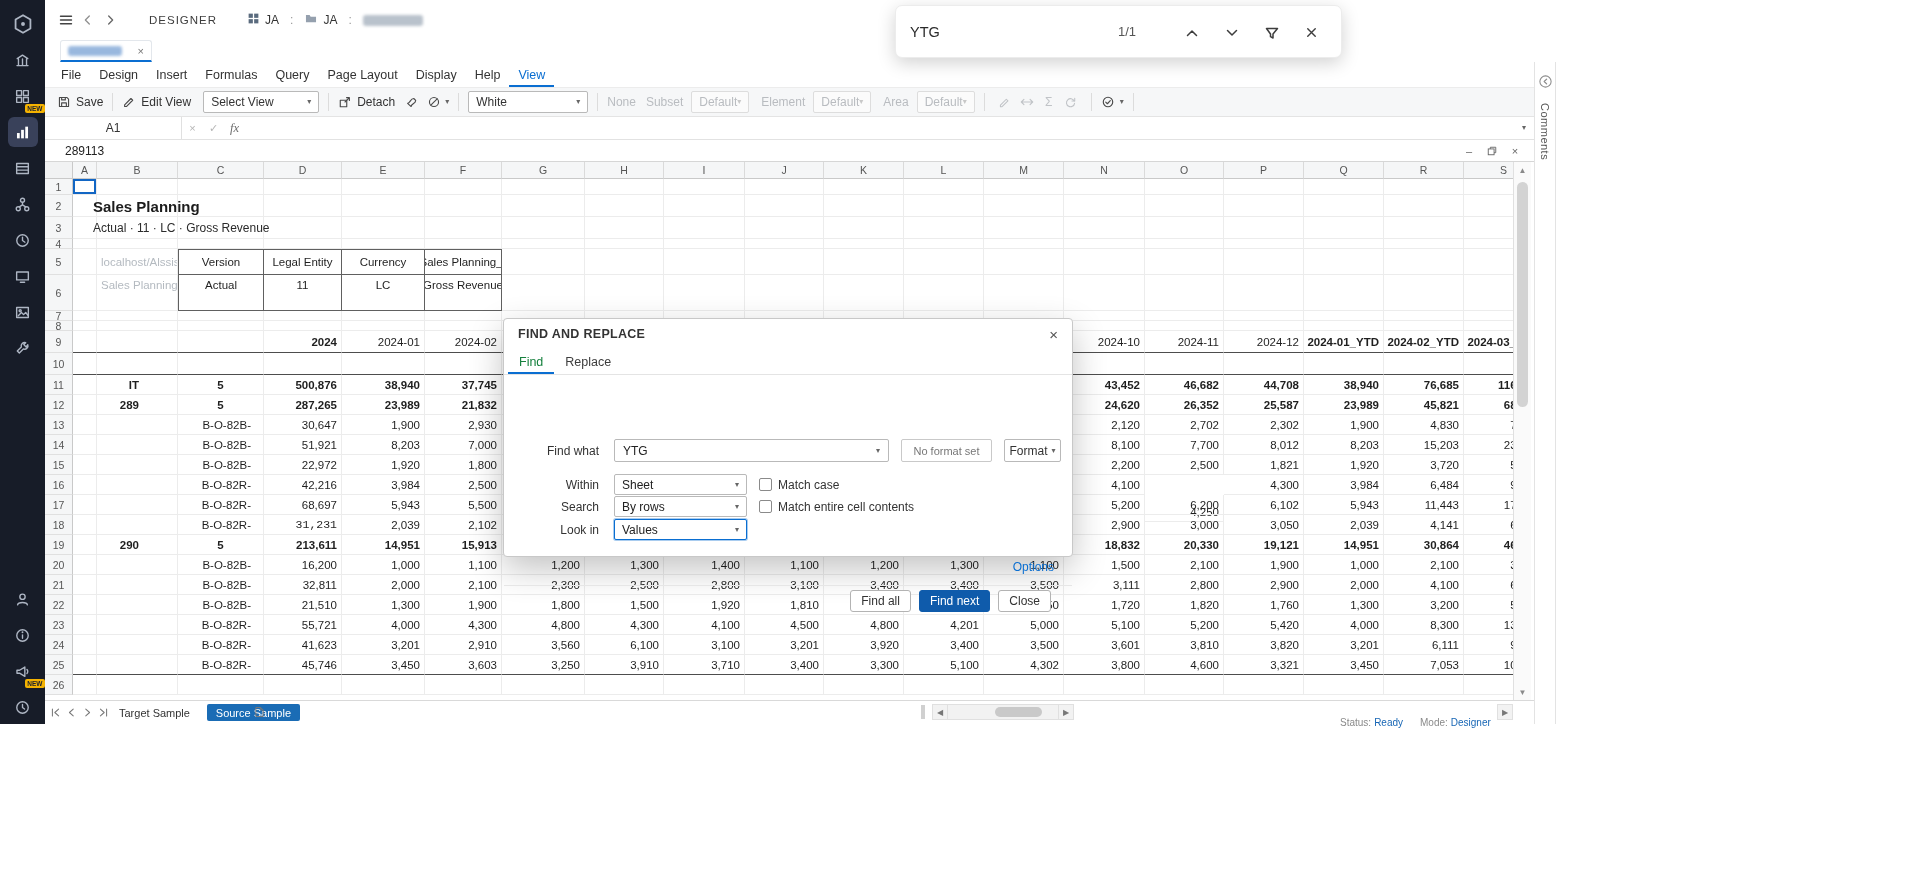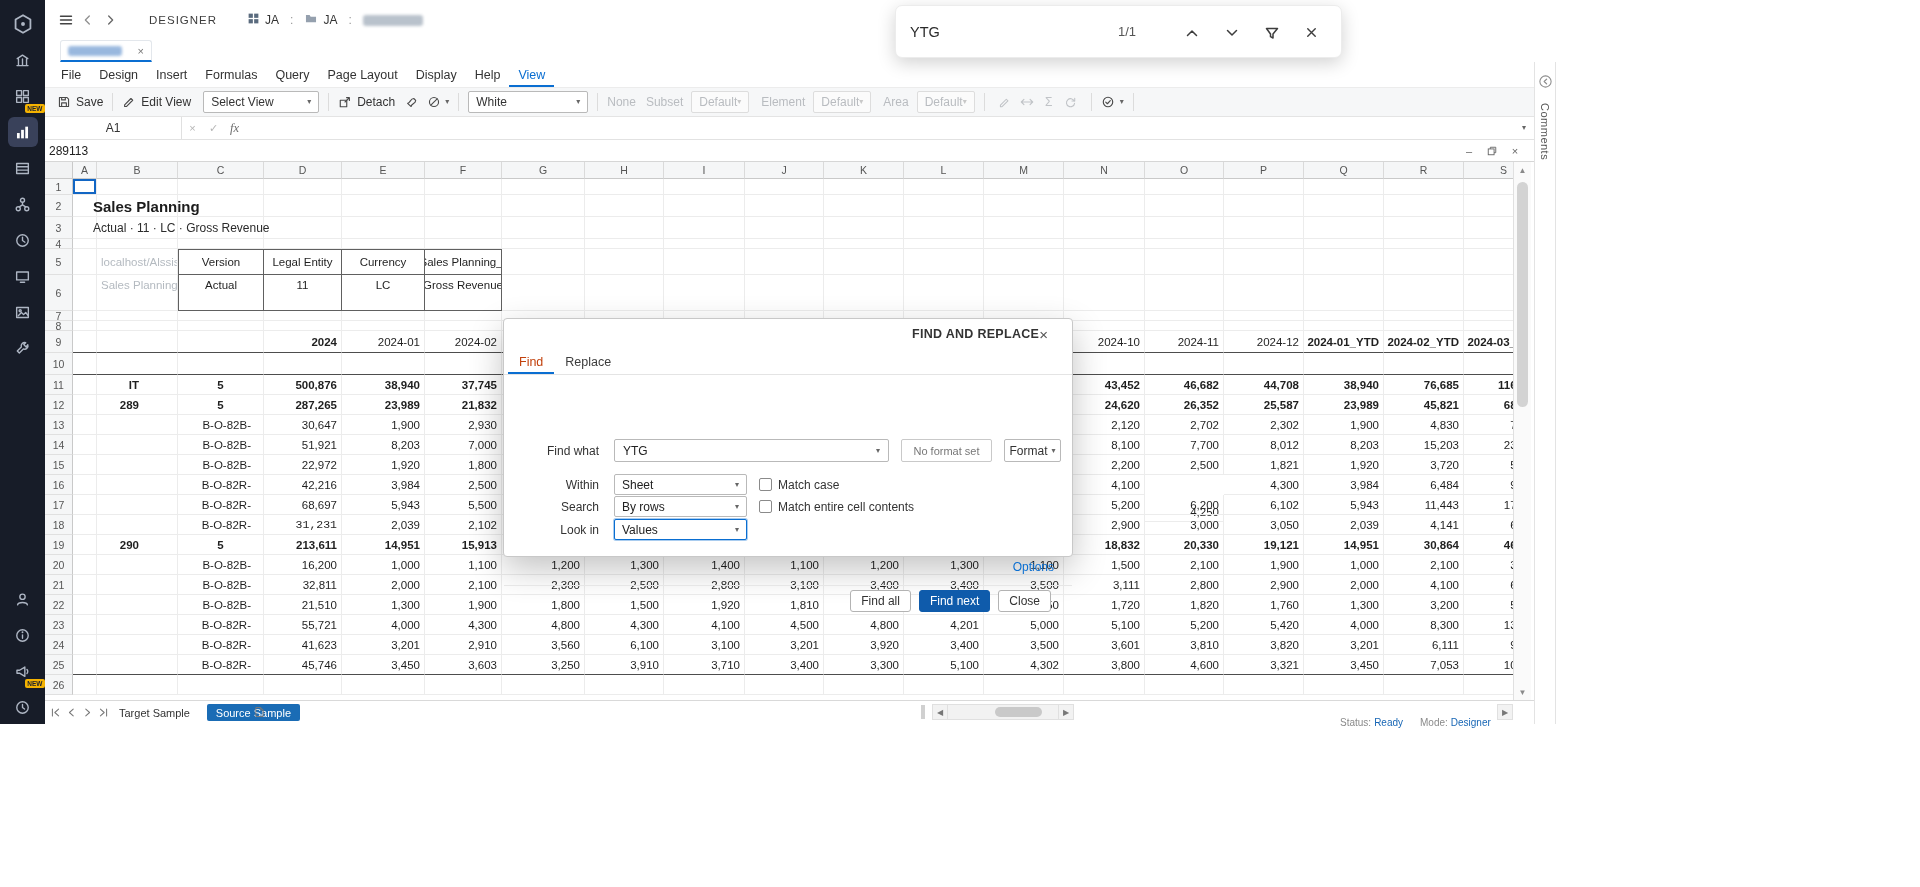--- a/index.html
+++ b/index.html
@@ -52,21 +52,21 @@
 
 .formulabar{position:absolute;left:45px;top:117px;width:1489px;height:23px;background:#fff;border-bottom:1px solid #e2e2e2;display:flex;align-items:center}
 .namebox{width:137px;height:100%;border-right:1px solid #e0e0e0;display:flex;align-items:center;justify-content:center;font-size:12px;color:#333}
 .fb-btn{width:21px;height:21px;display:flex;align-items:center;justify-content:center;background:none;border:none;color:#b5b5b5;font-size:11px;cursor:pointer}
 .fb-fx{font-style:italic;color:#6d6d6d;font-family:"Liberation Serif",serif;font-size:12.5px}
 .fb-input{flex:1;height:100%;border:none;outline:none;font-size:12px;padding:0 8px;font-family:inherit}
 .fb-exp{margin-left:auto;margin-right:8px}
 
 
 .wbbar{position:absolute;left:45px;top:140px;width:1489px;height:22px;background:#fff;border-bottom:1px solid #d6d6d6;display:flex;align-items:center}
-.wb-val{font-size:12px;color:#222;padding-left:4px}
+.wb-val{font-size:12px;color:#222;padding-left:20px}
 .wb-ctrls{margin-left:auto;display:flex;align-items:center;gap:9px;margin-right:12px;color:#666}
 .wb-ctrls>span{cursor:pointer;display:flex;align-items:center;justify-content:center;width:14px;height:14px;font-size:11px}
 
 
 .grid{position:absolute;left:45px;top:162px;width:1468px;height:538px;background:#fff;overflow:hidden;z-index:1}
 .g-hrow{display:flex;height:17px}
 .g-corner{width:28px;flex:none;background:#f1f2f3;border-right:1px solid #c9c9c9;border-bottom:1px solid #c9c9c9}
 .g-h{flex:none;background:#f5f6f7;border-right:1px solid #dadada;border-bottom:1px solid #c9c9c9;font-size:10.5px;color:#555;display:flex;align-items:center;justify-content:center}
 .g-row{display:flex}
 .g-gut{width:28px;flex:none;background:#f5f6f7;border-right:1px solid #c9c9c9;border-bottom:1px solid #e0e0e0;font-size:10.5px;color:#555;display:flex;align-items:center;justify-content:center}
@@ -115,26 +115,26 @@
 
 
 .find-popup{position:absolute;left:895px;top:5px;width:447px;height:53px;background:#fff;border:1px solid #ececec;border-radius:7px;box-shadow:0 5px 18px rgba(0,0,0,.18);z-index:50}
 .fp-q{position:absolute;left:14px;top:0;height:100%;display:flex;align-items:center;font-size:14.5px;color:#2a2a2a;min-width:150px;cursor:text}
 .fp-c{position:absolute;left:222px;top:0;height:100%;display:flex;align-items:center;font-size:13px;color:#555}
 .fp-i{position:absolute;top:16px;width:21px;height:21px;display:flex;align-items:center;justify-content:center;cursor:pointer}
 svg.fpk{stroke:#3d3d3d;fill:none;stroke-width:1.5;stroke-linecap:round;stroke-linejoin:round}
 
 
 .dialog{position:absolute;left:503px;top:318px;width:570px;height:239px;background:#fff;border:1px solid #c8c8c8;border-radius:4px;box-shadow:0 12px 34px rgba(0,0,0,.24);z-index:40}
-.dlg-head{height:30px;display:flex;align-items:center;justify-content:flex-end;padding:0 24px;cursor:move}
+.dlg-head{height:30px;display:flex;align-items:center;justify-content:space-between;padding:0 14px;cursor:move}
 .dlg-title{font-size:12.5px;font-weight:700;color:#333;letter-spacing:.3px}
 .dlg-x{background:none;border:none;color:#555;font-size:15px;cursor:pointer;line-height:1}
 .dlg-tabs{display:flex;padding:0 4px;border-bottom:1px solid #e4e4e4;height:26px;margin-top:0}
 .dlg-tab{display:flex;align-items:center;padding:0 11px;font-size:12.5px;color:#3d3d3d;cursor:pointer}
-.dlg-tab.active{color:#c2410c;box-shadow:inset 0 -2px 0 #0a6ed1}
+.dlg-tab.active{color:#15803d;box-shadow:inset 0 -2px 0 #0a6ed1}
 .dlg-body{position:relative;height:183px}
 .frow{position:absolute;left:0;right:0;display:flex;align-items:center}
 .flabel{width:110px;padding-right:15px;text-align:right;font-size:12px;color:#333;flex:none}
 .combo{width:275px;height:23px;border:1px solid #b9b9b9;border-radius:2px;background:#fff;display:flex;align-items:center;justify-content:space-between;padding:0 8px;font-size:12px;color:#222;cursor:pointer}
 .dsel{width:133px;height:21px;border:1px solid #b9b9b9;border-radius:2px;background:#fff;display:flex;align-items:center;justify-content:space-between;padding:0 7px;font-size:12px;color:#222;cursor:pointer}
 .dsel.focus{border-color:#0a6ed1;box-shadow:0 0 0 1px rgba(10,110,209,.35)}
 .cbwrap{display:flex;align-items:center;margin-left:12px;cursor:pointer}
 .cb{width:13px;height:13px;border:1px solid #8a8a8a;border-radius:2px;background:#fff;margin-right:6px;flex:none}
 .cb-label{font-size:12px;color:#333}
 .noformat{position:absolute;left:397px;top:64px;width:91px;height:23px;border:1px solid #c9c9c9;border-radius:2px;display:flex;align-items:center;justify-content:center;font-size:11px;color:#777}

